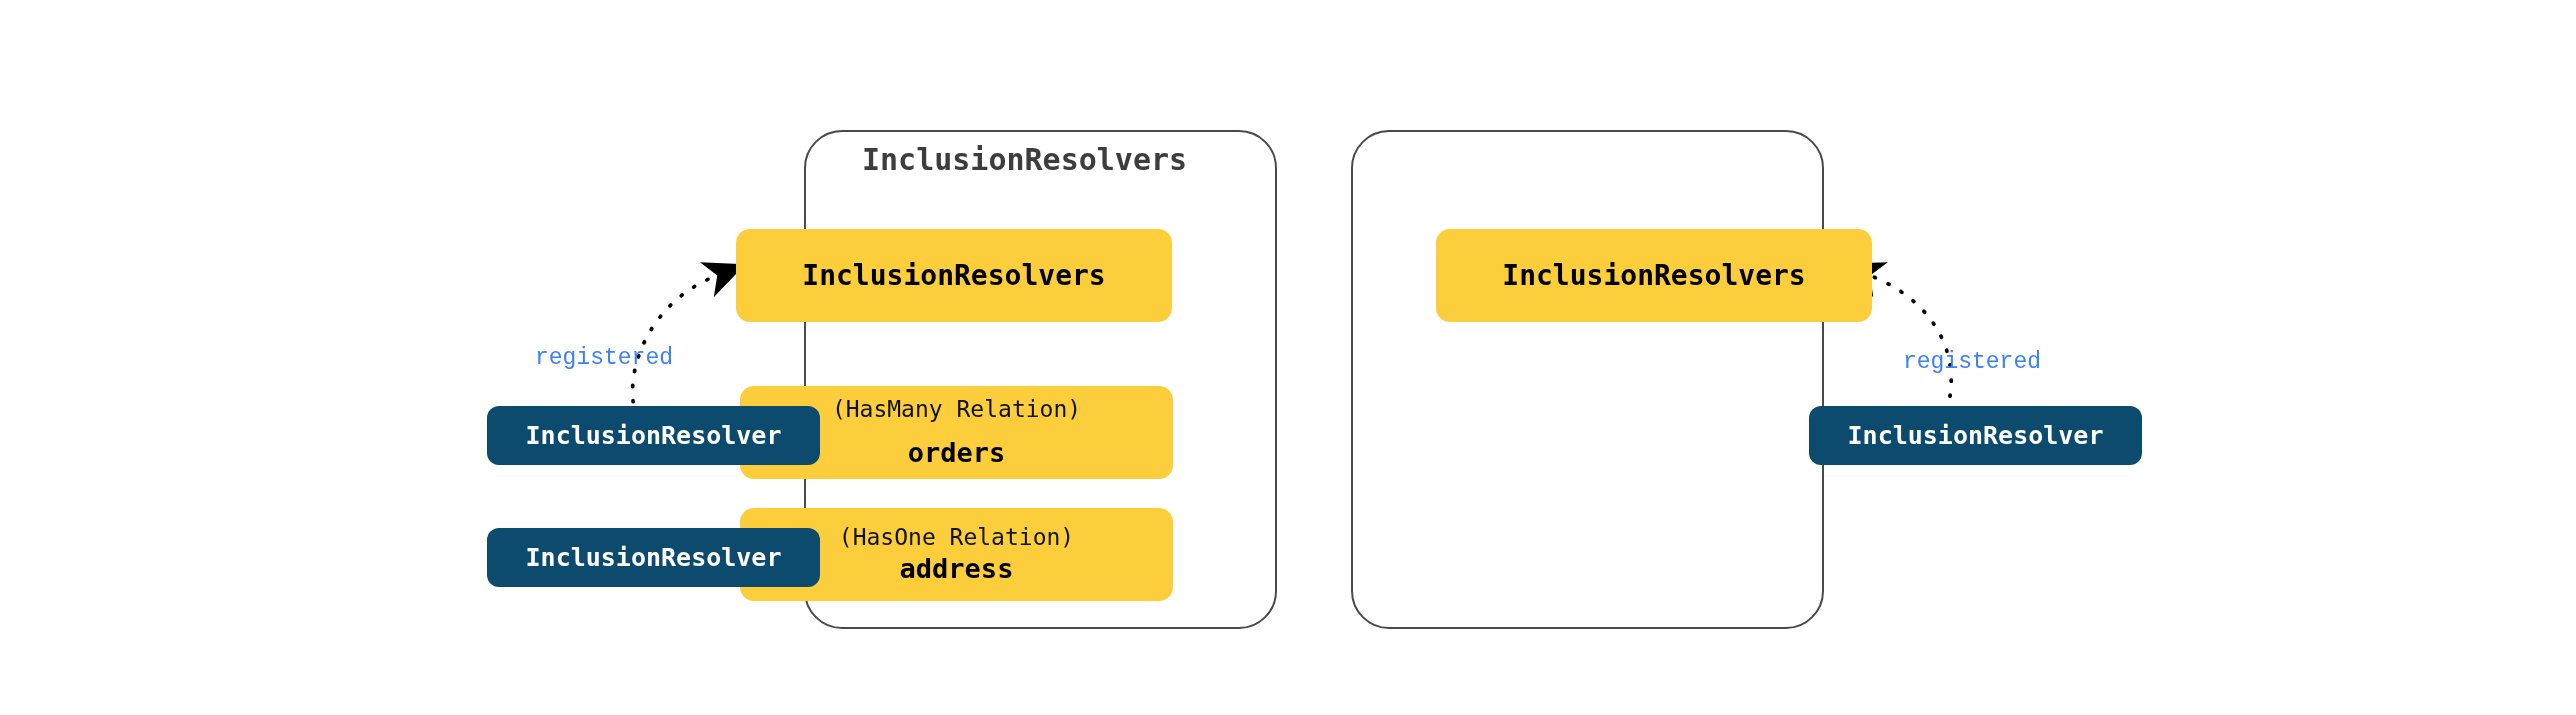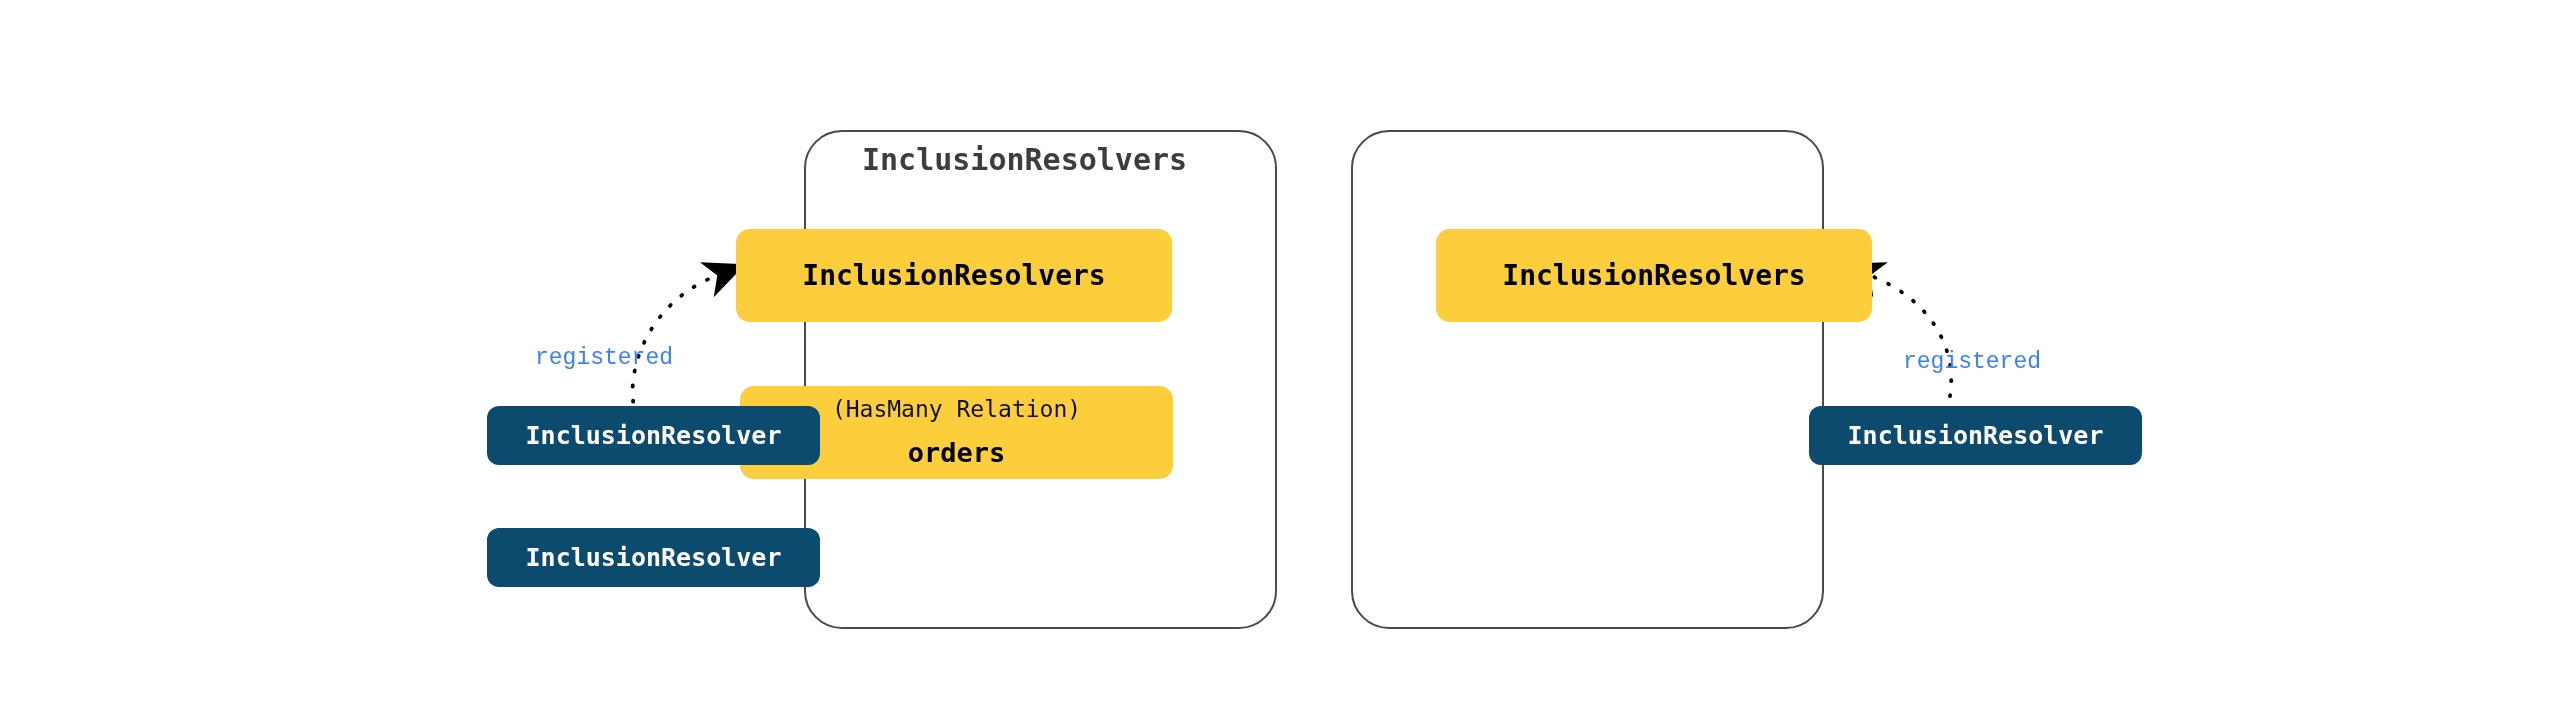--- a/index.html
+++ b/index.html
@@ -141,20 +141,24 @@
 
   <div class="node-yellow" style="left:740px; top:386px; width:433px; height:93px;gap:13px;">
     <span class="rel-sub">(HasMany Relation)</span>
     <span class="rel-name">orders</span>
   </div>
 
   <div class="node-blue" style="left:487px; top:406px; width:333px; height:59px;">
     <span class="lbl">InclusionResolver</span>
   </div>
 
+  <div class="node-yellow" style="left:740px; top:508px; width:433px; height:93px;">
+    <span class="rel-sub">(HasOne Relation)</span>
+    <span class="rel-name">address</span>
+  </div>
 
   <div class="node-blue" style="left:487px; top:528px; width:333px; height:59px;">
     <span class="lbl">InclusionResolver</span>
   </div>
 
   <div class="edge-label" style="left:535px; top:345px;">registered</div>
 
   <div class="repo-frame" style="left:1351px; top:130px; width:473px; height:499px;"></div>
 
 

